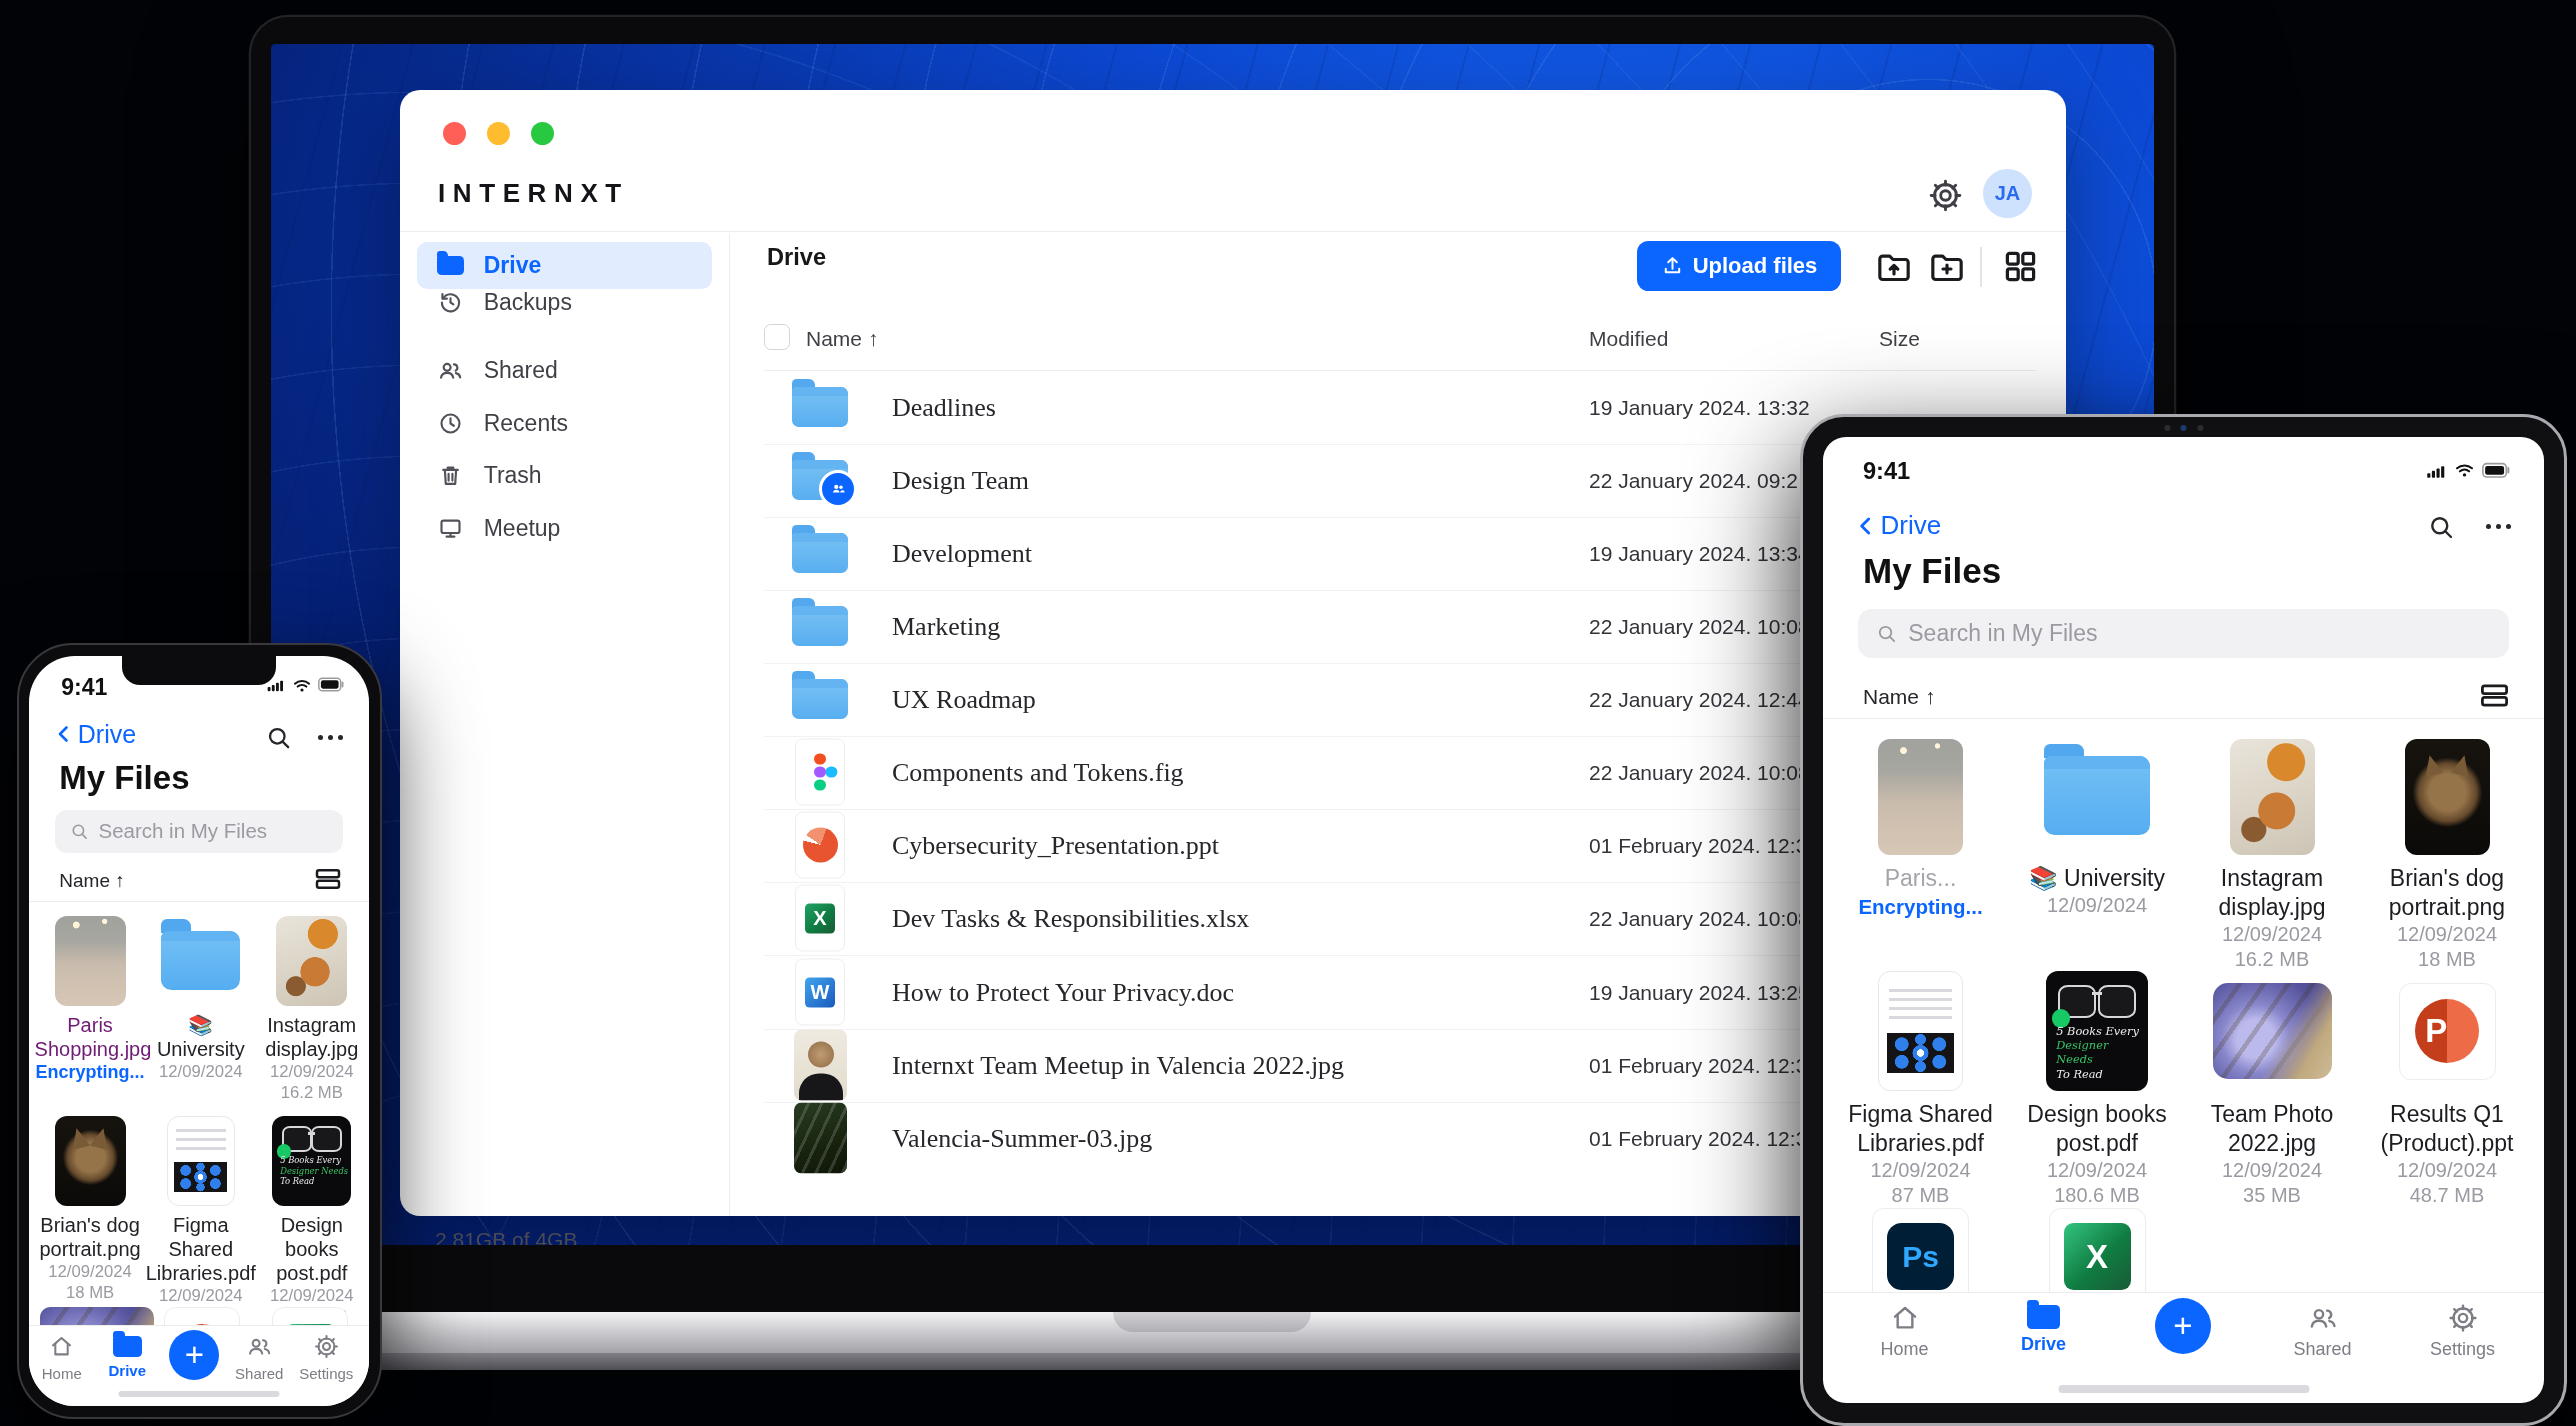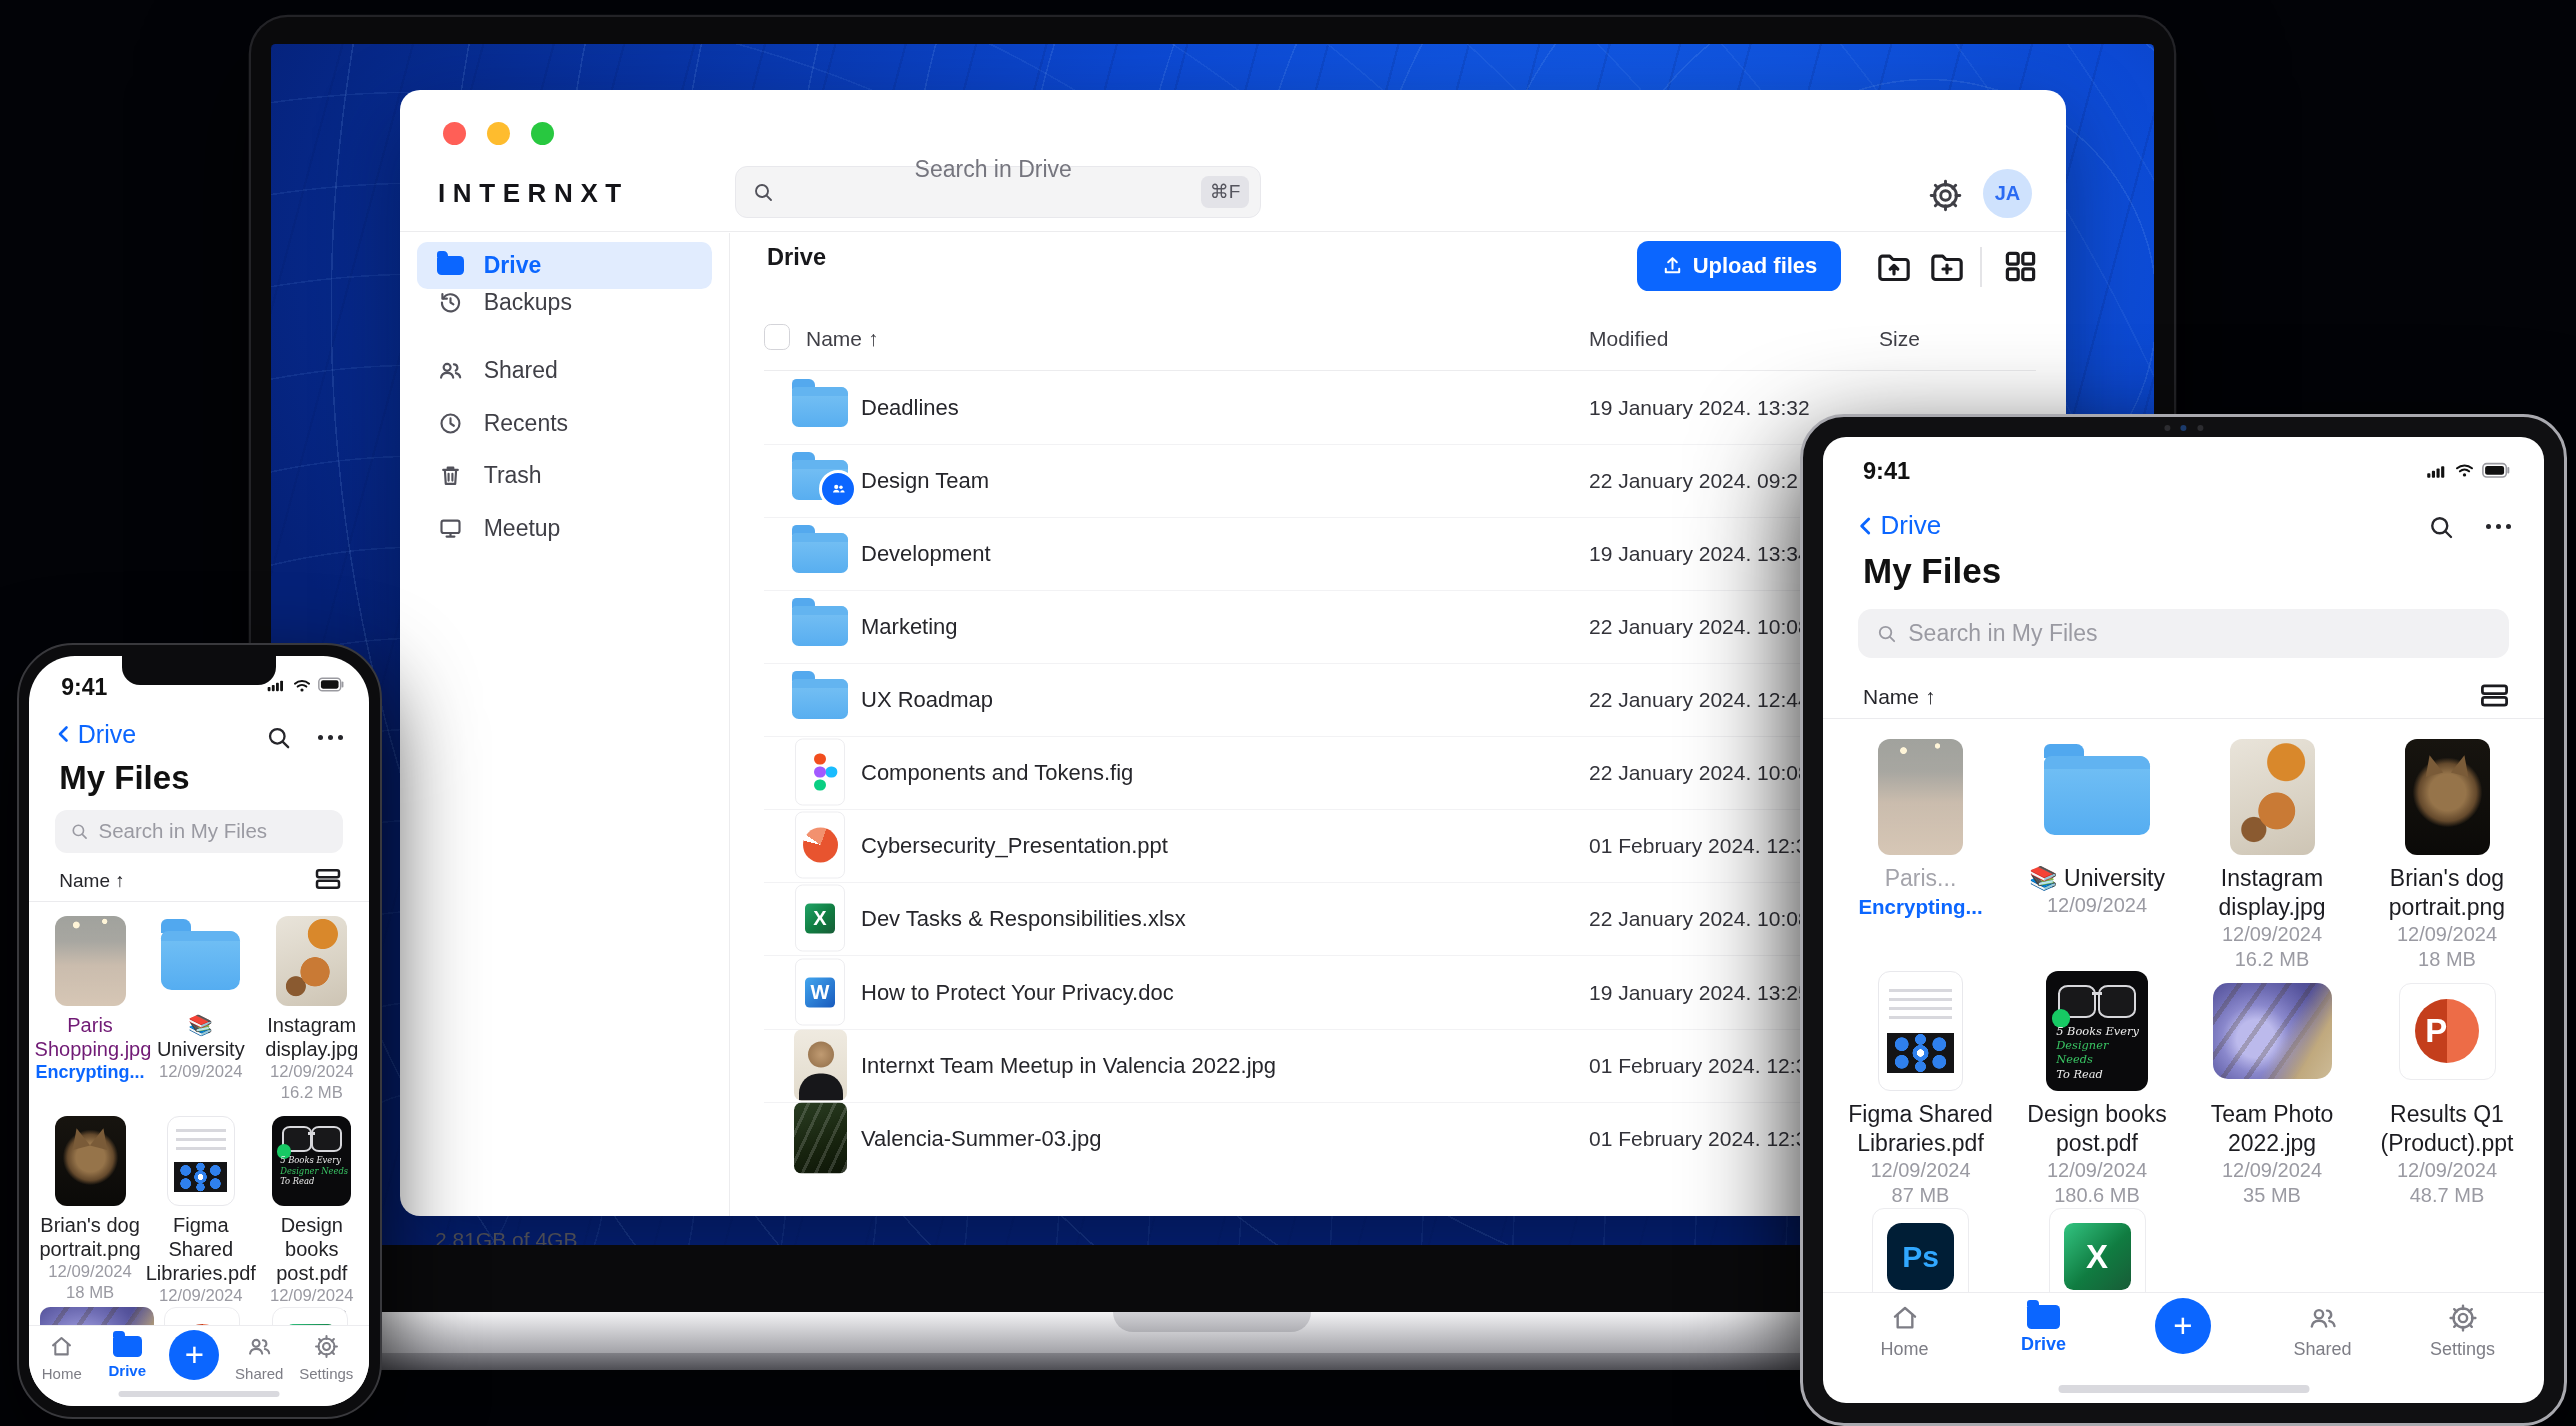--- a/index.html
+++ b/index.html
@@ -46,21 +46,21 @@
   
   .page-title{left:367px;top:154px;font-size:23.6px;font-weight:600;color:#18181b;}
   .upload-btn{left:1237px;top:151px;width:204px;height:50px;border-radius:11.4px;background:#0b66ff;color:#fff;
     font-size:22px;font-weight:600;display:flex;align-items:center;justify-content:center;gap:9px;}
   .vdiv{left:1580px;top:157px;width:1.5px;height:40px;background:#e4e4e7;}
   .checkbox{width:26px;height:26px;border:1.5px solid #d4d4d9;border-radius:6.8px;background:#fff;box-sizing:border-box;}
   .col-h{font-size:21px;color:#3f3f46;}
   .hdr-divider{left:364px;top:280px;width:1272px;height:1.5px;background:#ececee;}
   .lrow{left:364px;width:1272px;height:73px;border-bottom:1.5px solid #f2f2f4;}
   .fic{left:28px;top:50%;transform:translateY(-50%);}
-  .fname{left:97px;top:0;height:73px;line-height:73px;font-size:22px;color:#26262b;white-space:nowrap;}
+  .fname{left:128px;top:0;height:73px;line-height:73px;font-size:26px;color:#26262b;white-space:nowrap;font-family:Liberation Serif, serif;}
   .fmod{left:825px;top:0;height:73px;line-height:73px;font-size:21px;color:#33333a;white-space:nowrap;}
   
   .folder{width:56px;height:40px;background:linear-gradient(#79c2f4,#58aef0);border-radius:3.8px 6.8px 6.8px 6.8px;position:relative;}
   .folder::before{content:"";position:absolute;top:-8.4px;left:0;width:23px;height:10px;background:#54a9ee;border-radius:4.6px 6px 0 0;}
   .folder::after{content:"";position:absolute;top:0;left:0;right:0;height:9px;background:#63b4f0;border-radius:3.8px 6.8px 0 0;}
   .share-badge{position:absolute;right:-9px;bottom:-7.6px;width:32px;height:32px;border-radius:50%;
     background:#0b66ff;border:3.8px solid #fff;display:flex;align-items:center;justify-content:center;}
   
   .card{width:50px;height:67px;background:#fff;border:1.5px solid #ededf0;border-radius:7.6px;
     display:flex;align-items:center;justify-content:center;box-sizing:border-box;}
@@ -193,28 +193,20 @@
   <div class="abs wallpaper">
     <div class="abs window">
 
       <div class="abs" style="left:43px;top:32px;display:flex;gap:21px;">
         <span class="dot" style="background:#ff5f57;"></span>
         <span class="dot" style="background:#febc2e;"></span>
         <span class="dot" style="background:#28c840;"></span>
       </div>
       <div class="abs logo">INTERNXT</div>
 
-      <div class="abs searchbar">
-        <svg class="ic" width="24" height="24" viewBox="0 0 24 24">
-            <circle cx="11" cy="11" r="6"></circle>
-            <path d="M15.6 15.6L20 20"></path>
-          </svg>
-        <span class="ph">Search in Drive</span>
-        <span class="kbd">⌘F</span>
-      </div>
       <svg class="abs ic" style="left:1527px;top:87px;stroke:#3f3f46;" width="37" height="37" viewBox="0 0 24 24">
           <circle cx="12" cy="12" r="3.1"></circle>
           <circle cx="12" cy="12" r="7.1"></circle>
           <path d="M12 2.7v2.6M12 18.7v2.6M2.7 12h2.6M18.7 12h2.6M5.4 5.4l1.9 1.9M16.7 16.7l1.9 1.9M18.6 5.4l-1.9 1.9M7.3 16.7l-1.9 1.9"></path>
         </svg>
       <div class="abs avatar">JA</div>
       <div class="abs win-top-divider"></div>
 
       <div class="abs sidebar">
         <div class="abs side-item active" style="top:9px;">

